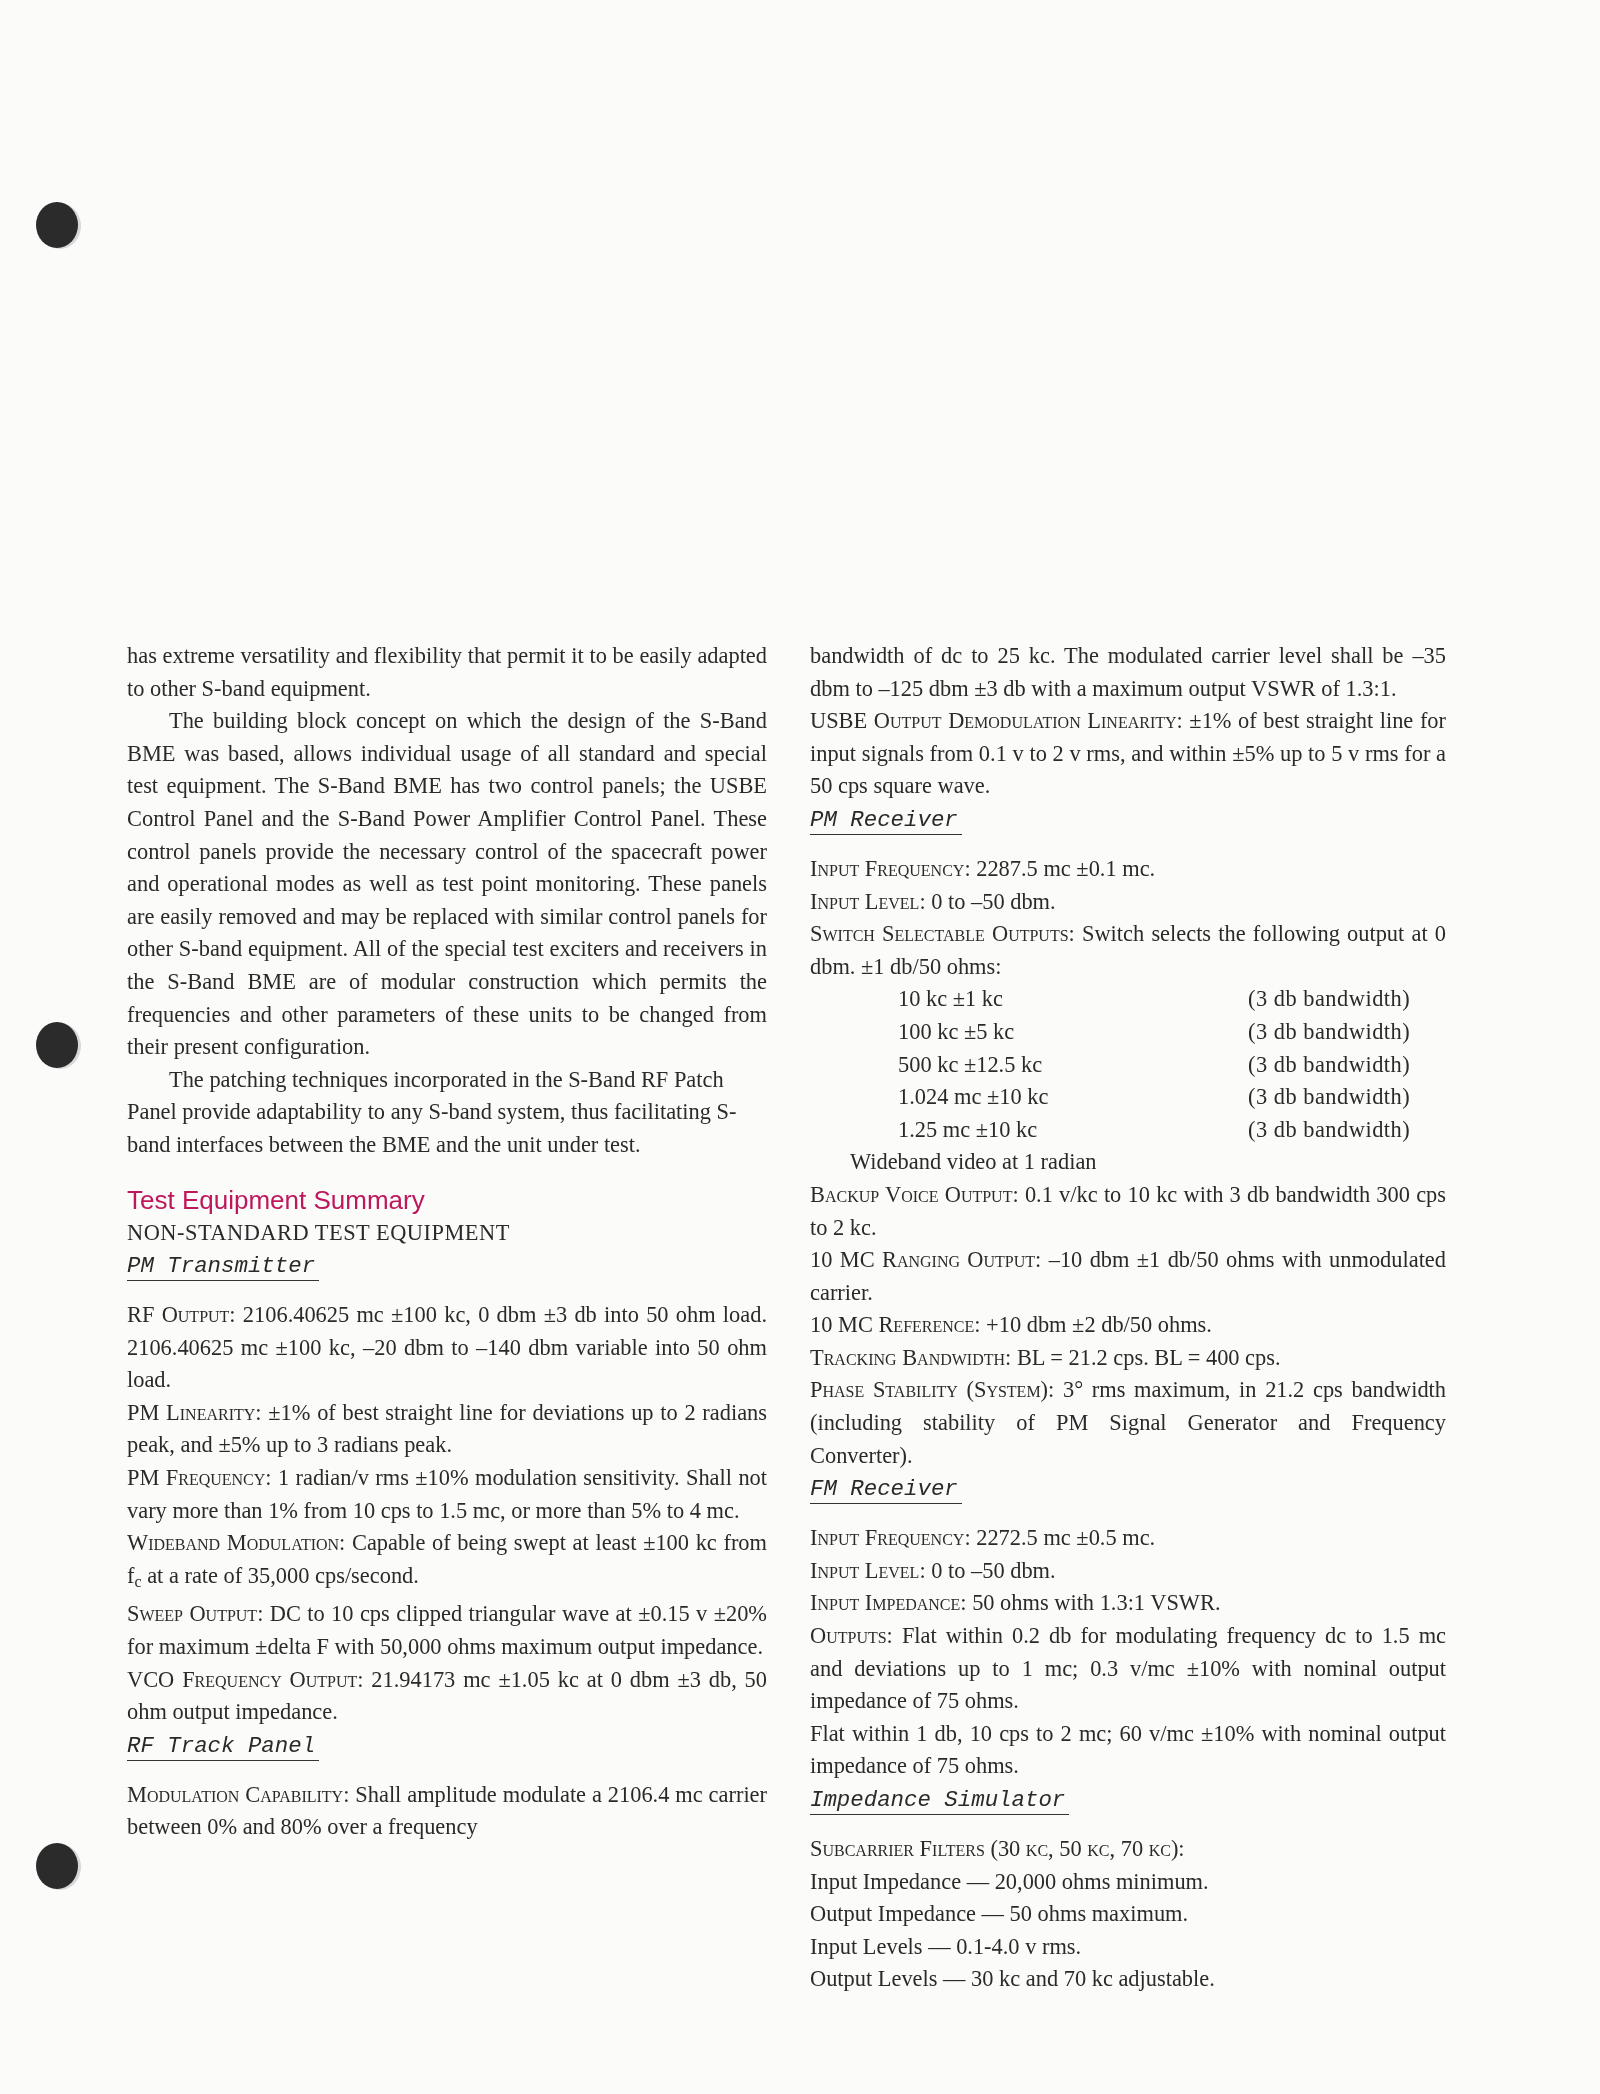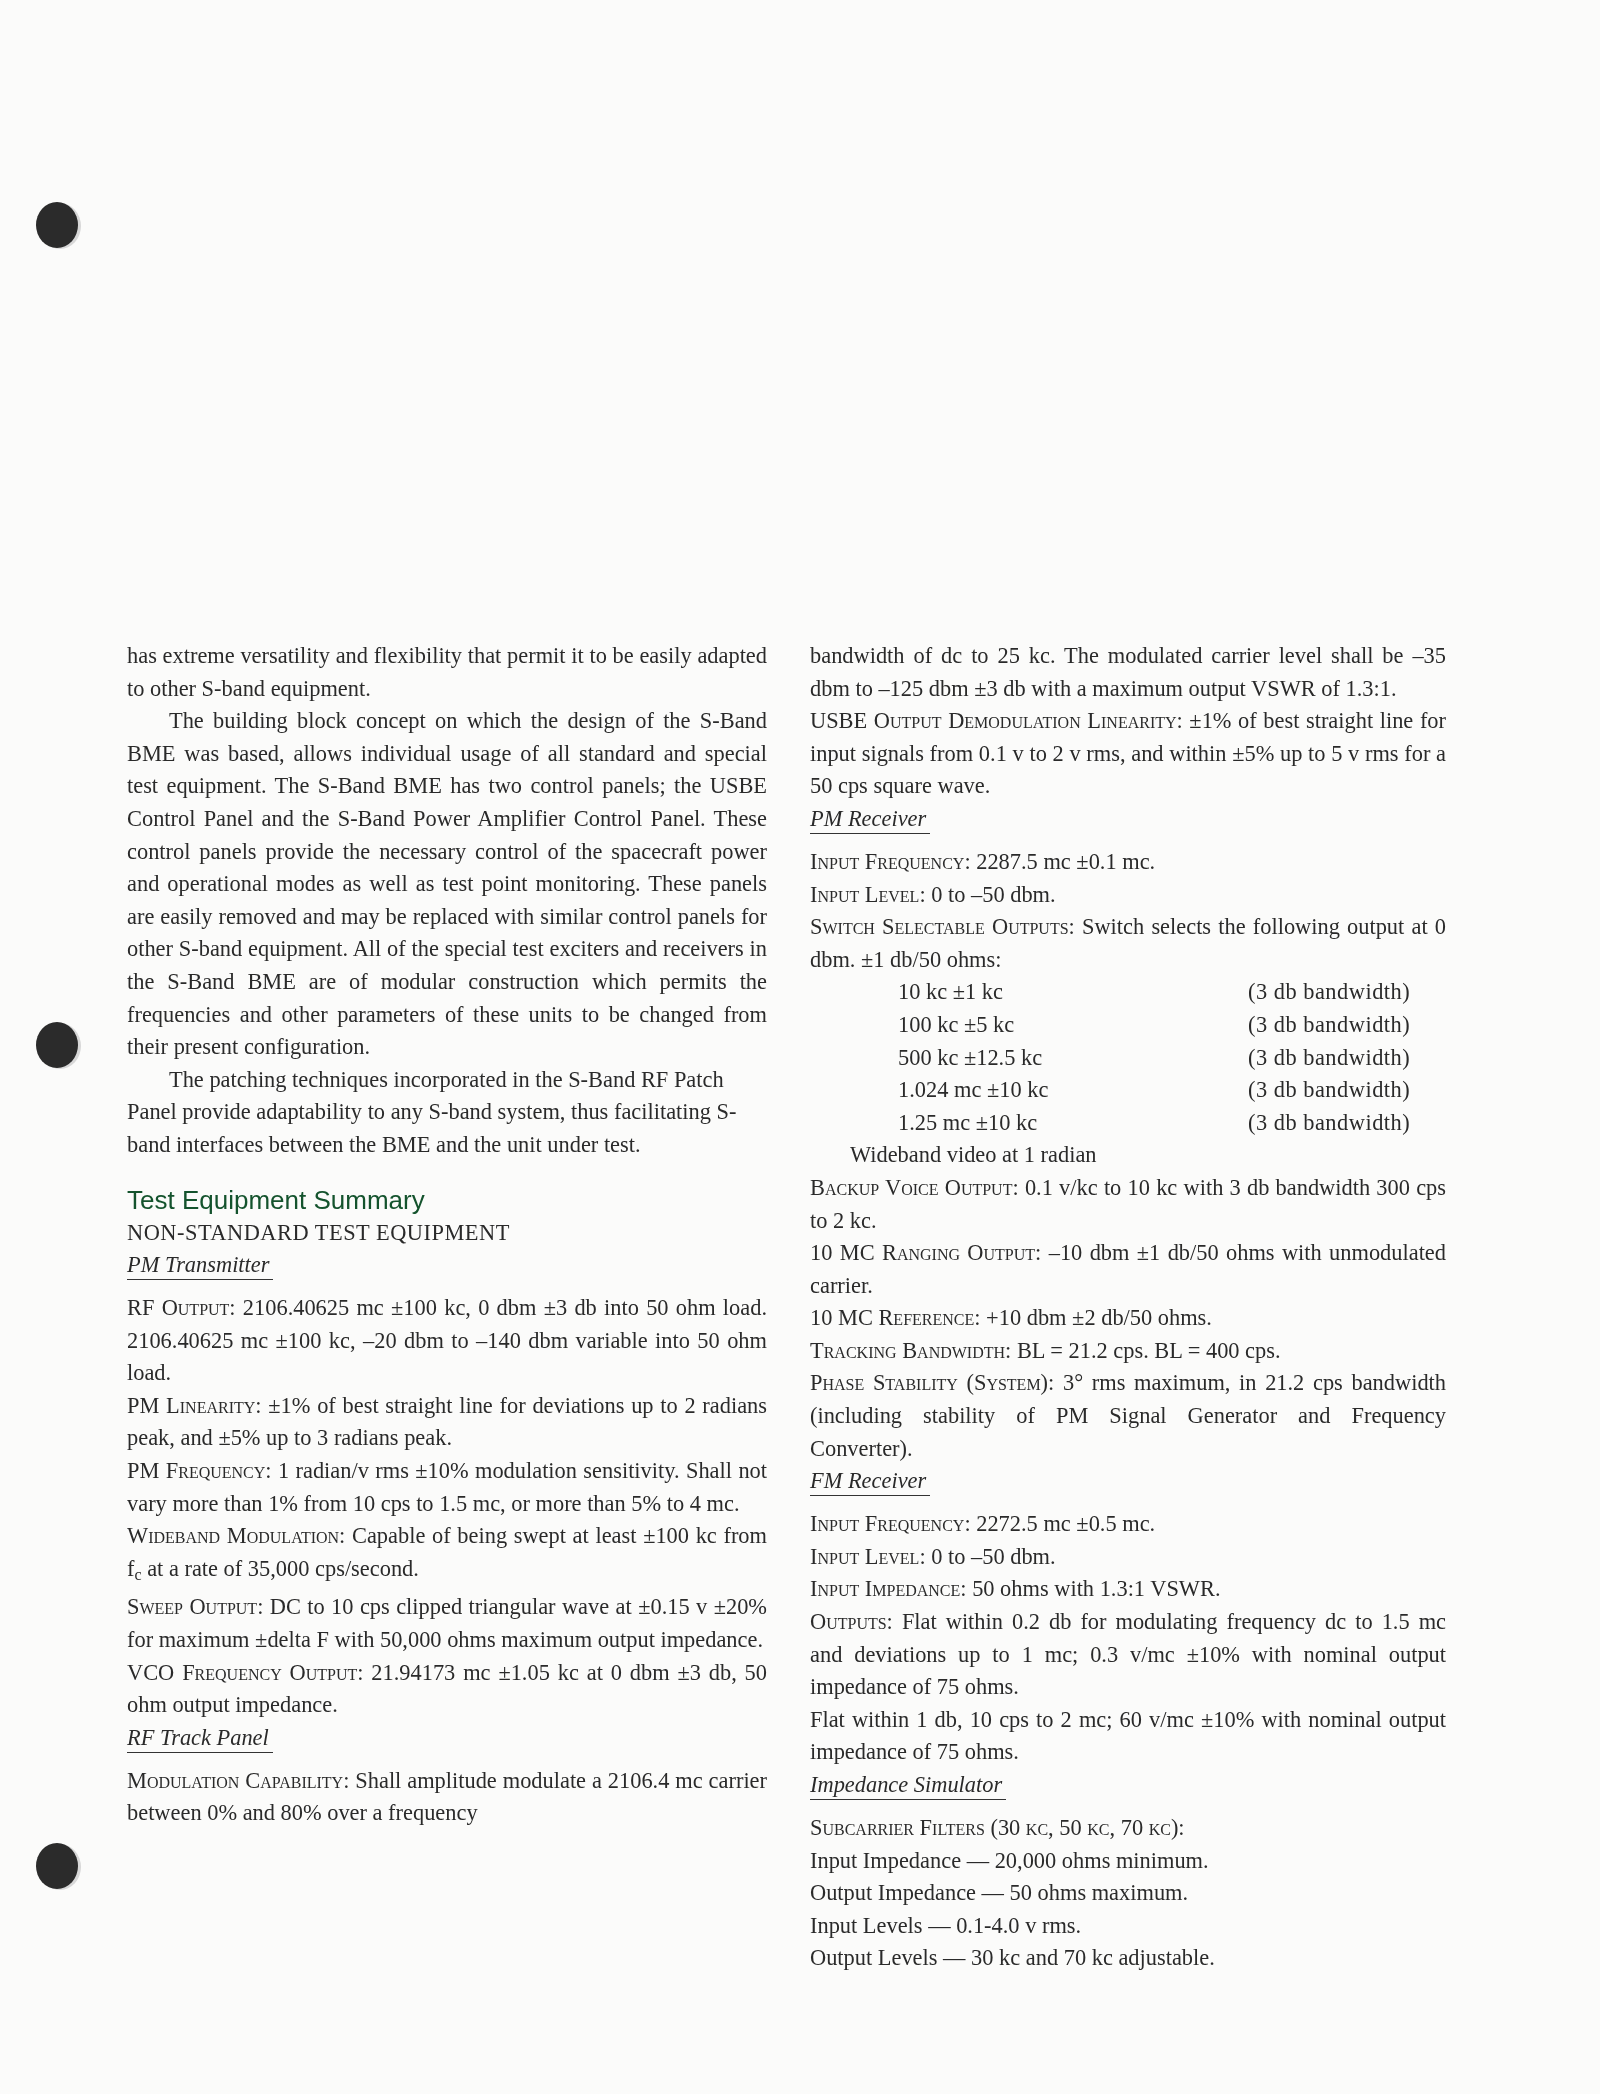--- a/index.html
+++ b/index.html
@@ -19,28 +19,28 @@
       font-size: 22.4px; line-height: 32.6px;
     }
     .col.left { left: 127px; }
     .col.right { left: 810px; width: 636px; }
     .col p { margin: 0; text-align: justify; }
     .col p.indent { text-indent: 42px; }
     .sc { font-variant: small-caps; }
     .section-heading {
       font-family: "Liberation Sans", sans-serif;
       font-size: 26px; line-height: 32px; margin-top: 22px; margin-bottom: 1px;
-      color: #14532d;
+      color: #be185d;
     }
     .subhead {
       letter-spacing: 0.5px; margin: 0;
     }
     .eqhead {
       font-style: italic; display: inline-block;
-      border-bottom: 1.5px solid #333; line-height: 28px; margin-bottom: 12px; padding-right: 4px;
+      border-bottom: 1.5px solid #333; line-height: 28px; margin-bottom: 18px; padding-right: 4px; font-family: Liberation Mono, monospace;
     }
     .outputs-table { margin-left: 40px; }
     .outputs-table .row { display: flex; margin-left: 48px; }
     .outputs-table .freq { width: 350px; }
     .outputs-table .bw { letter-spacing: 0.5px; }
     .outputs-table .note { margin-left: 0; }
     .spec { margin: 0; text-align: justify; }
     sub.c { font-size: 16px; vertical-align: -4px; }
     .noj { text-align: left !important; }
   </style>

